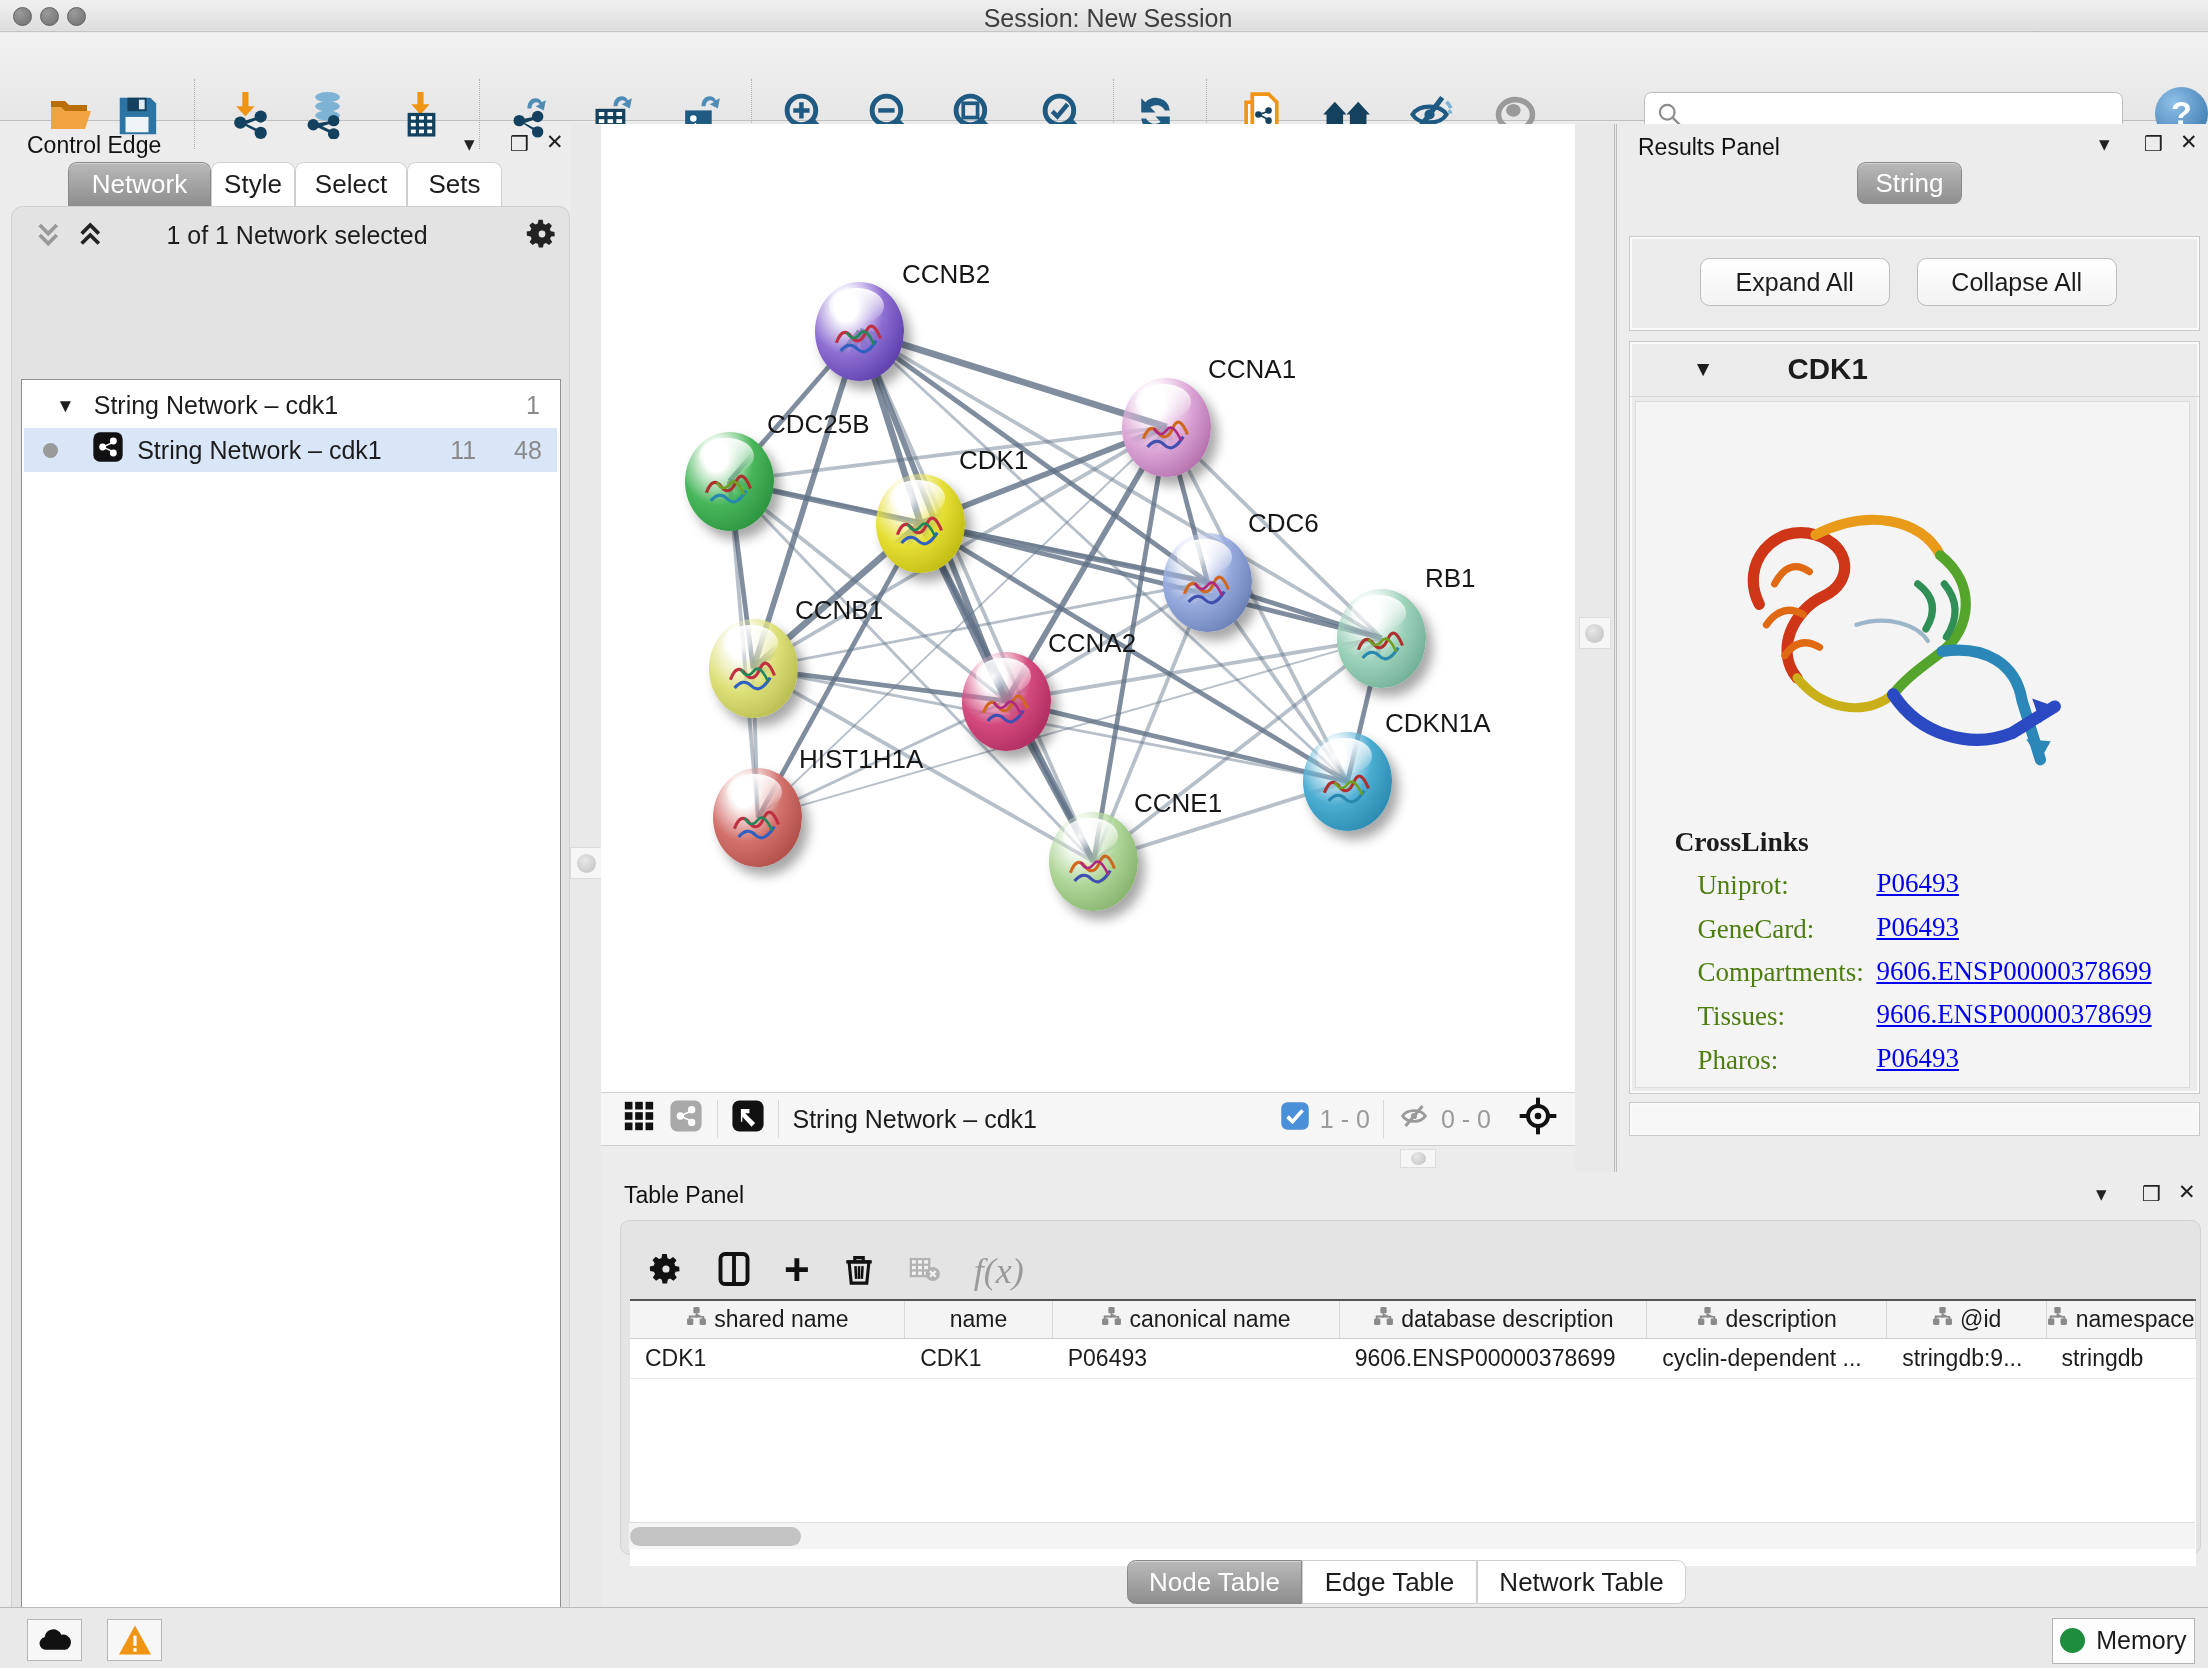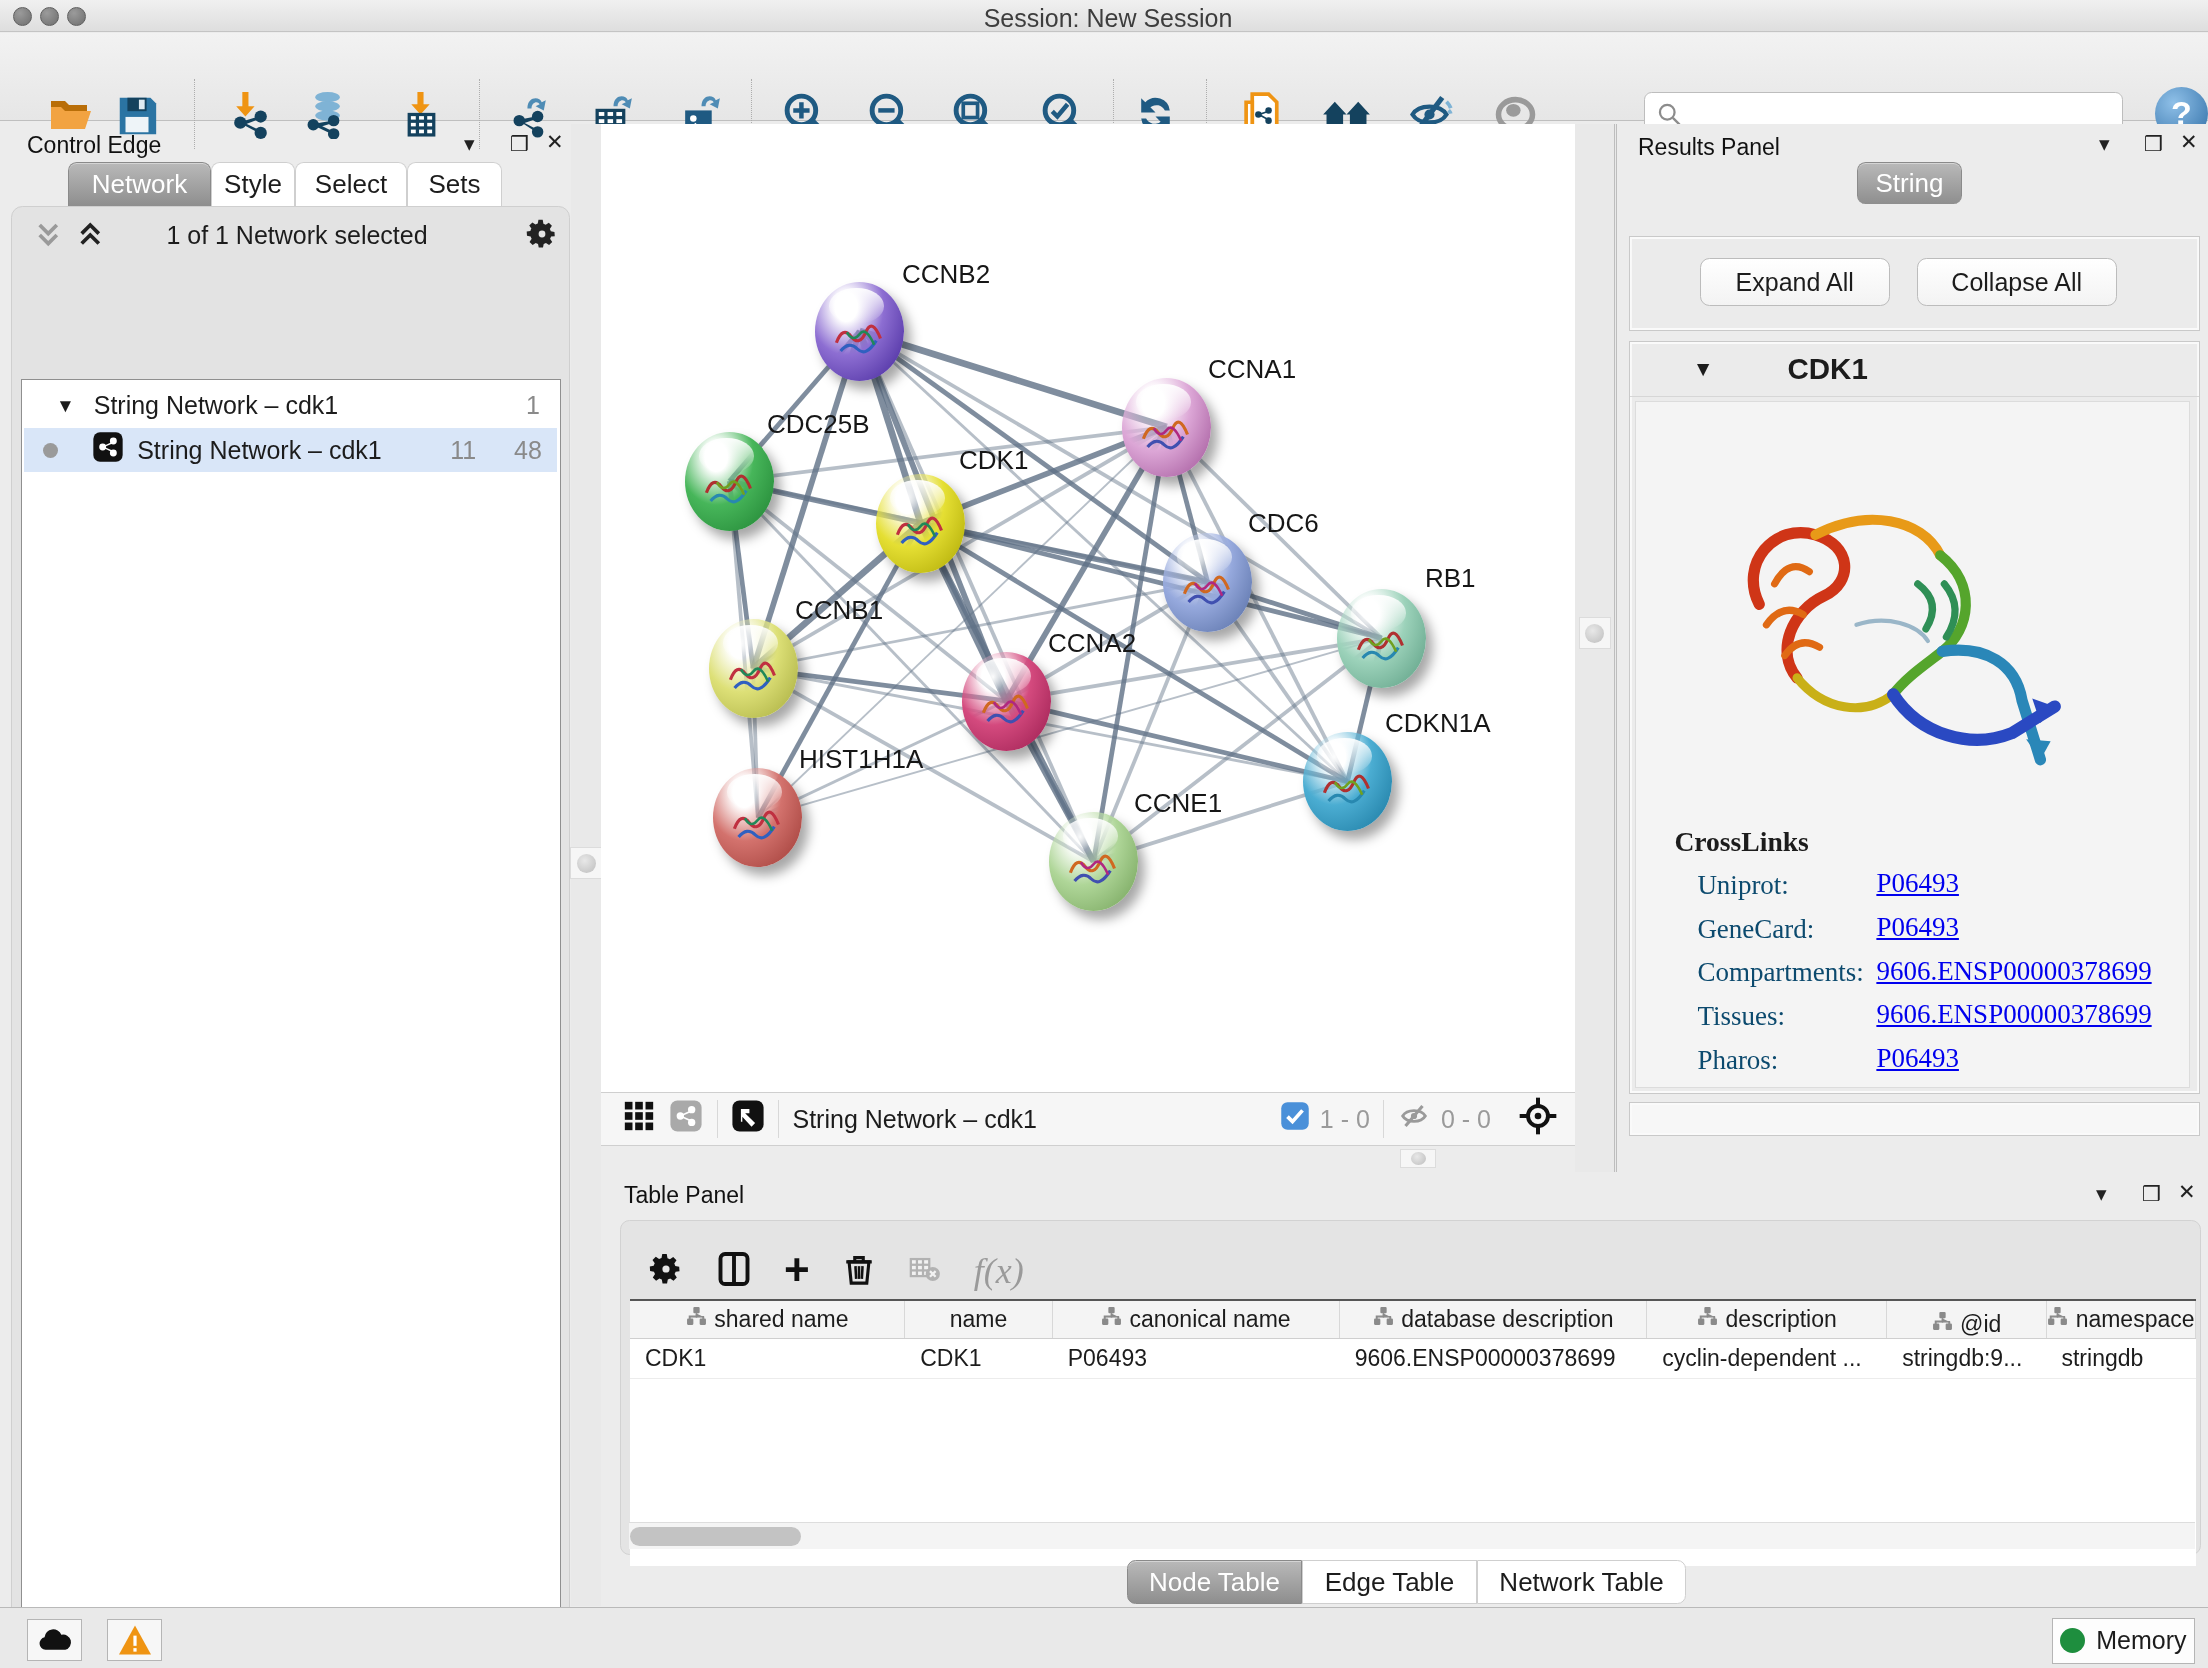--- a/index.html
+++ b/index.html
@@ -50,21 +50,21 @@
   .vfooter{position:absolute;left:601px;top:1092px;width:974px;height:54px;background:#f6f6f6;
     border-top:1.9px solid #cfcfcf;border-bottom:1.9px solid #cfcfcf;display:flex;align-items:center;font-size:25px;}
   .vfsep{width:0;height:38px;border-left:1.9px solid #d8d8d8;margin:0 13.3px;}
   .graycnt{color:#9a9a9a;font-size:25px;}
   
   .rbox{position:absolute;background:#ebebeb;border:1.9px solid #c9c9c9;box-shadow:inset 0 0 0 1.9px #fafafa;}
   .btn{background:linear-gradient(#ffffff,#f3f3f3);border:1px solid #bcbcbc;border-radius:9.5px;
     font-size:25px;display:flex;align-items:center;justify-content:center;}
   .serif{font-family:"Liberation Serif","DejaVu Serif",serif;}
   a.xlink{color:#0000ee;text-decoration:underline;font-size:27px;}
-  .xlabel{font-size:27px;color:#0c4a6e;}
+  .xlabel{font-size:27px;color:#4d7c0f;}
   
   .tp-inner{position:absolute;left:620px;top:1219px;width:1581px;height:335px;background:#e4e4e4;
     border:1px solid #d2d2d2;border-radius:9.5px;}
   .ttool{position:absolute;top:28.5px;display:flex;align-items:center;gap:32px;left:27px;}
   .ttable{position:absolute;left:9px;top:78px;width:1566px;height:267px;background:#fff;border-top:2.9px solid #555;}
   .thead{display:flex;background:#f4f4f4;border-bottom:1px solid #cfcfcf;height:38px;}
   .th{display:flex;align-items:center;justify-content:center;gap:7.6px;font-size:23px;border-right:1px solid #d8d8d8;overflow:hidden;white-space:nowrap;}
   .td{font-size:23px;padding-left:15px;display:flex;align-items:center;overflow:hidden;white-space:nowrap;}
   .hscroll{position:absolute;left:7.6px;top:301px;width:1566px;height:27px;background:#f4f4f4;border-top:1px solid #ddd;}
   .hthumb{position:absolute;left:1.9px;top:3.8px;width:171px;height:19px;border-radius:9.5px;background:#c3c3c3;}
@@ -702,21 +702,21 @@
                     <rect x="13" y="12" width="6" height="6" rx="1"></rect>
                     <path d="M9.3 7h1.4v3H4v2H2.6v-3h6.7zM9.3 7h1.4v3h6.7v2h1.4-2.8v-2z"></path>
                     <rect x="9.3" y="7" width="1.4" height="4"></rect>
                     <rect x="3" y="9.6" width="14" height="1.4"></rect>
                     <rect x="3" y="9.6" width="1.4" height="3"></rect>
                     <rect x="15.6" y="9.6" width="1.4" height="3"></rect>
                   </g>
                 </svg></span>
               <span>description</span>
             </div>
-            <div class="th" style="width: 162px; align-items: flex-end;">
+            <div class="th" style="width: 162px;">
               <span><svg width="21" height="21" viewBox="0 0 20 20">
                   <g fill="#8a8a8a">
                     <rect x="7" y="1" width="6" height="6" rx="1"></rect>
                     <rect x="1" y="12" width="6" height="6" rx="1"></rect>
                     <rect x="13" y="12" width="6" height="6" rx="1"></rect>
                     <path d="M9.3 7h1.4v3H4v2H2.6v-3h6.7zM9.3 7h1.4v3h6.7v2h1.4-2.8v-2z"></path>
                     <rect x="9.3" y="7" width="1.4" height="4"></rect>
                     <rect x="3" y="9.6" width="14" height="1.4"></rect>
                     <rect x="3" y="9.6" width="1.4" height="3"></rect>
                     <rect x="15.6" y="9.6" width="1.4" height="3"></rect>

